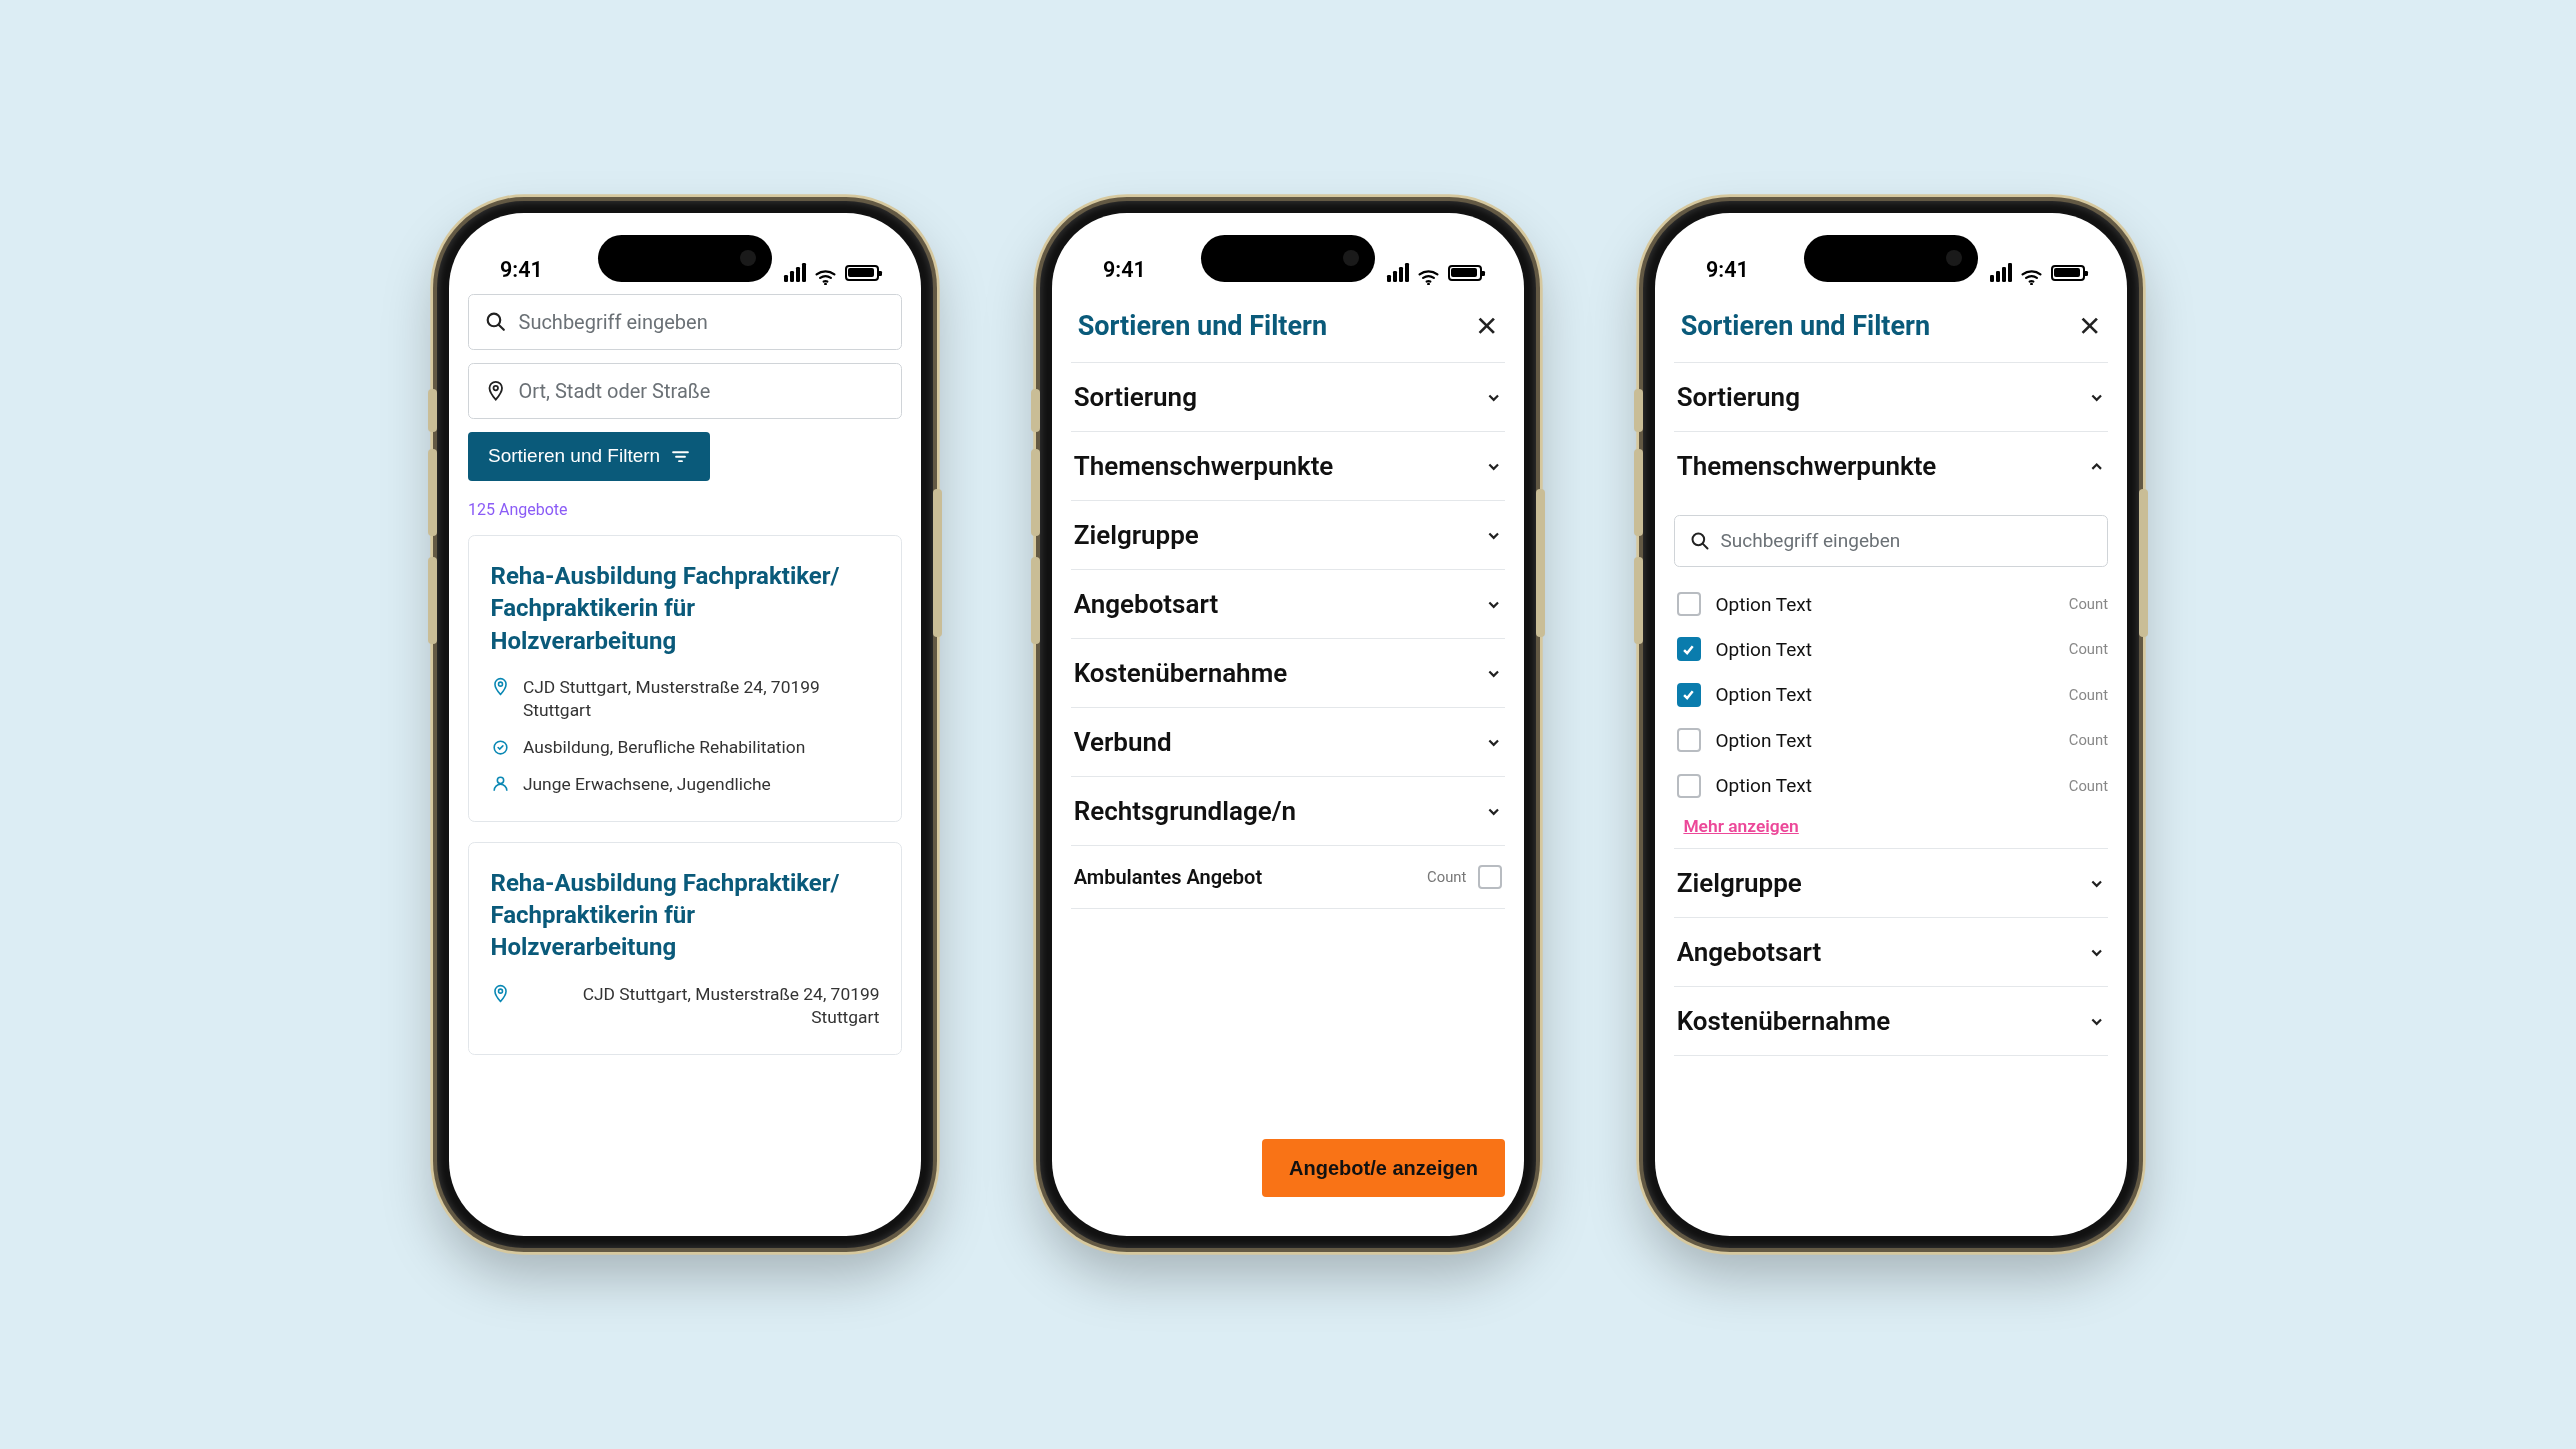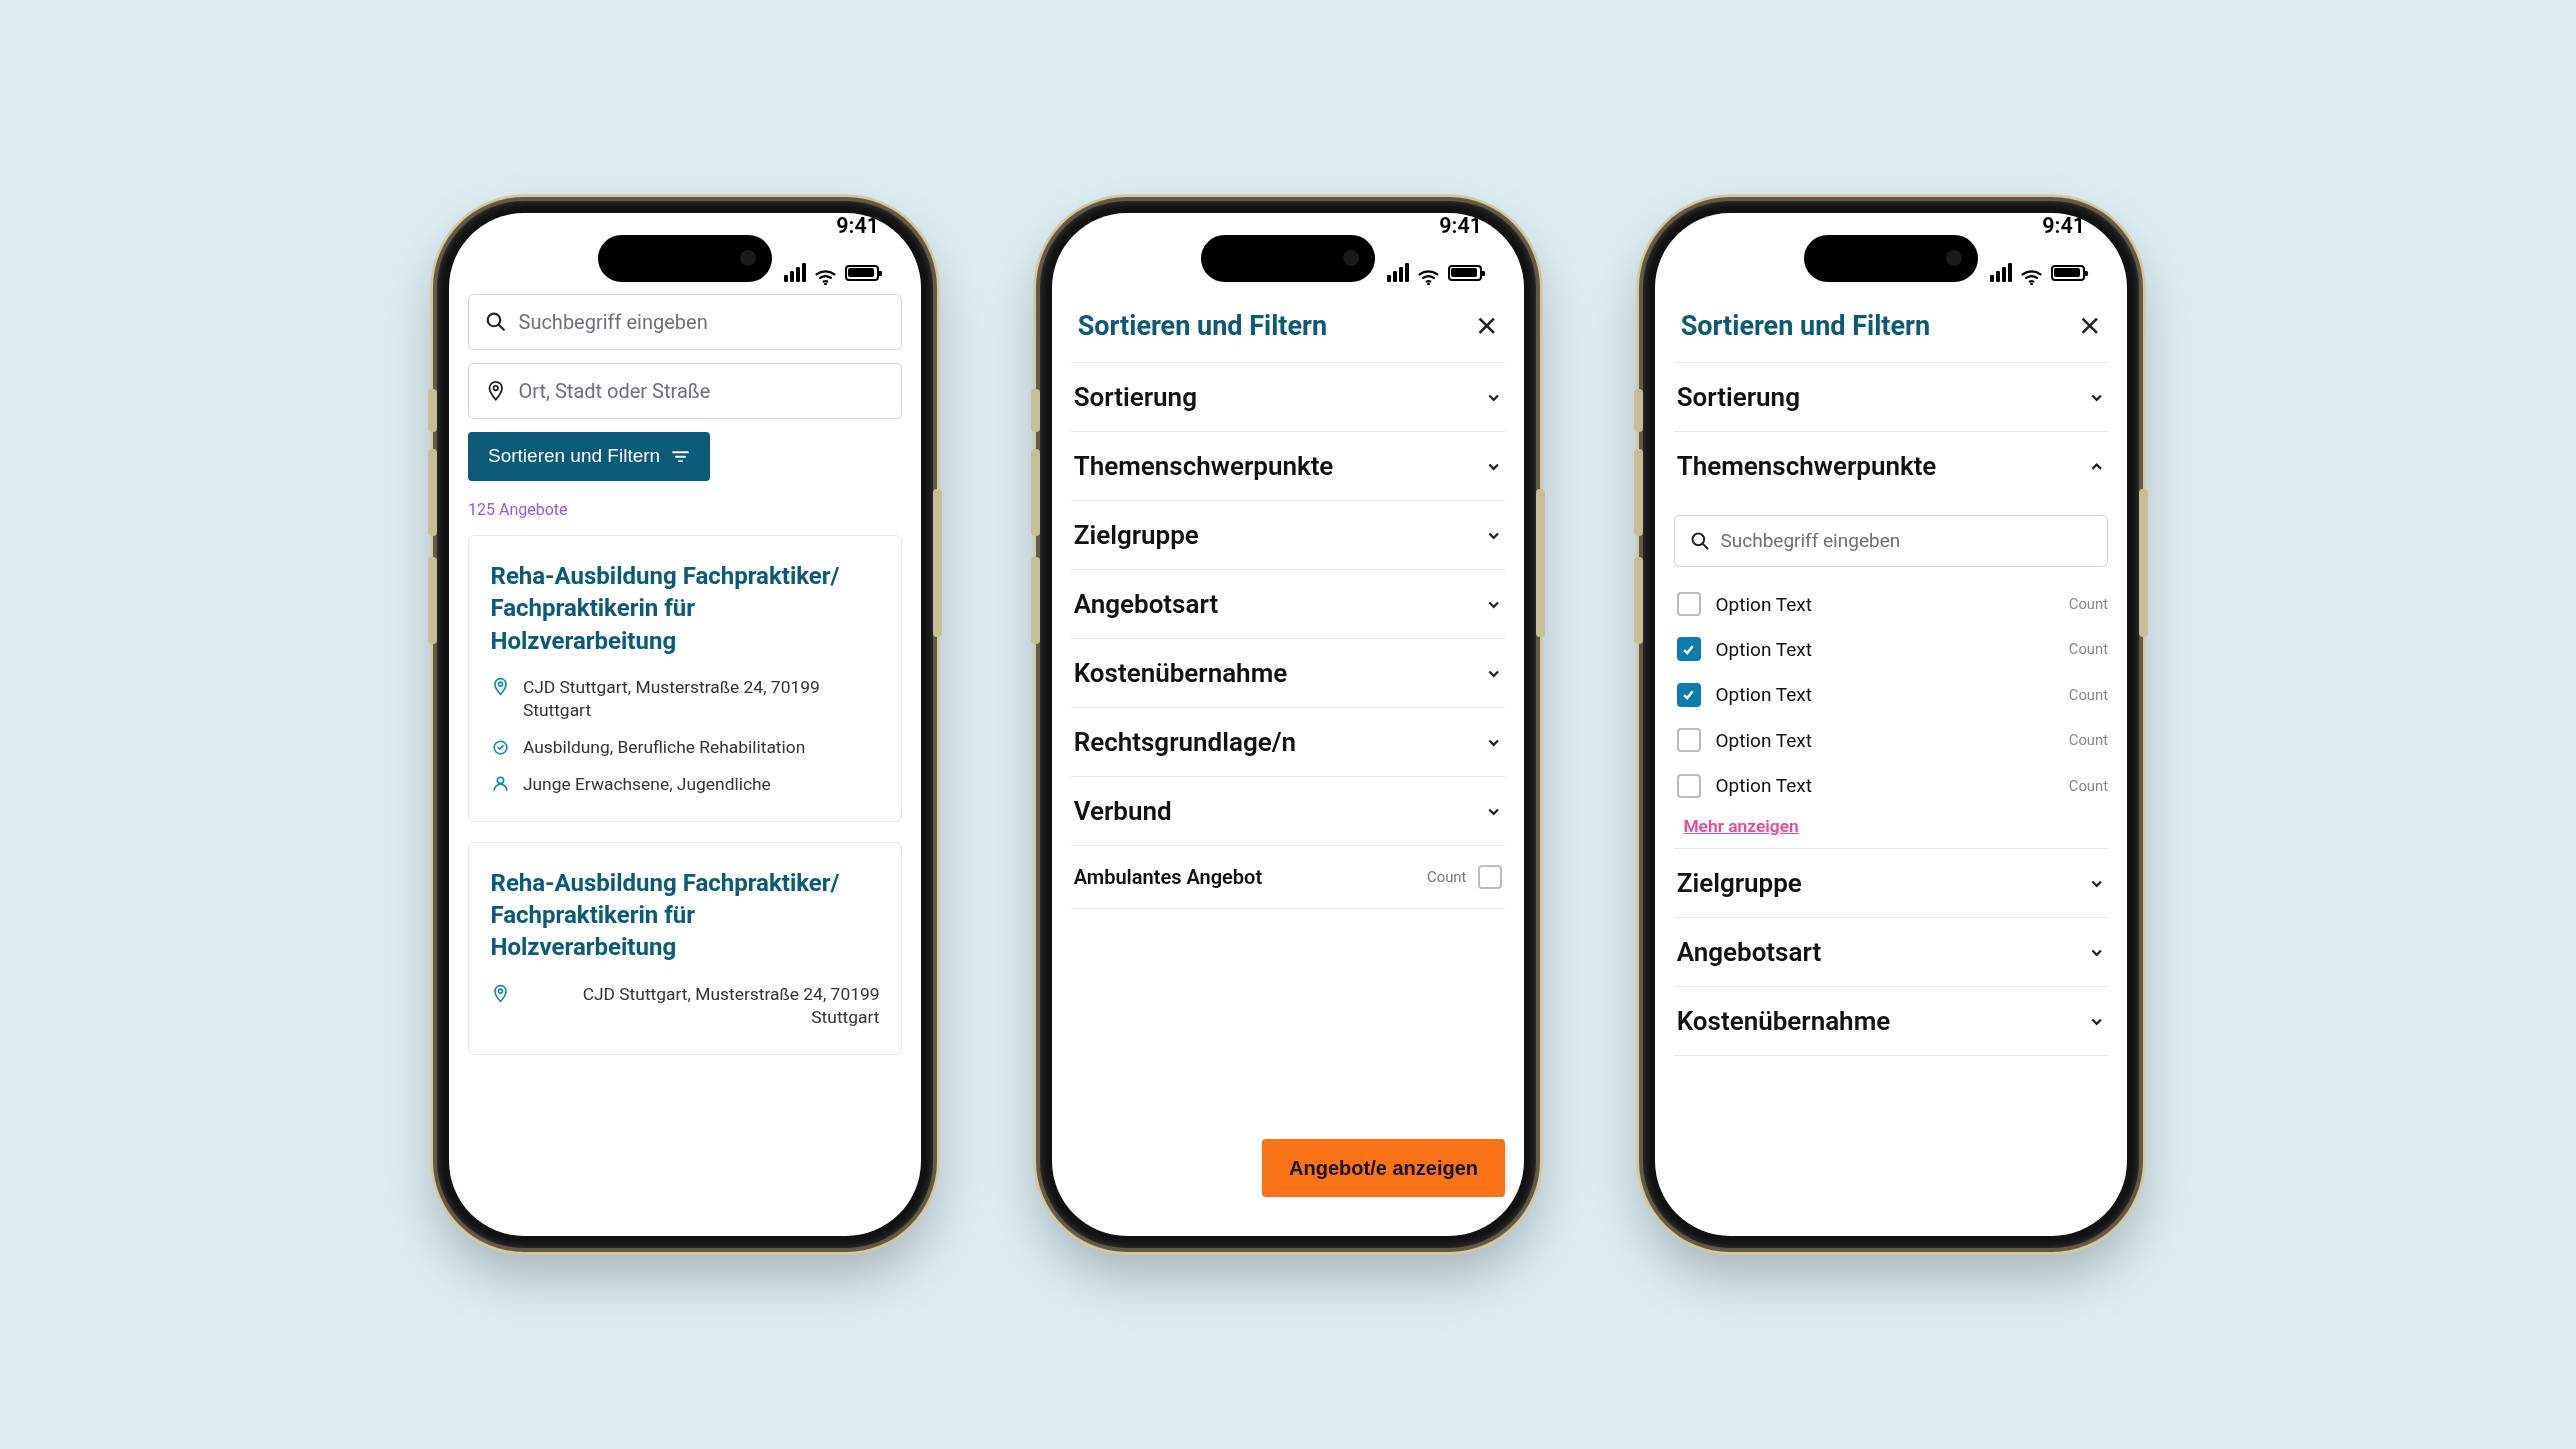--- a/index.html
+++ b/index.html
@@ -65,21 +65,20 @@
   
   .status-bar {
     height: 81px;
     display: flex;
     align-items: flex-end;
     justify-content: space-between;
     padding: 0 42px 12px 51px;
     font-size: 21.5px;
     font-weight: 600;
     color: #000;
-    flex-direction: column;
   }
   .status-right { display:flex; align-items:center; gap:8px; }
   .signal-bars{display:flex;align-items:flex-end;gap:2px;}
   .signal-bars span{width:4px;background:#000;border-radius:1.3px;}
   .signal-bars span:nth-child(1){height:6.7px;}
   .signal-bars span:nth-child(2){height:10.7px;}
   .signal-bars span:nth-child(3){height:14.8px;}
   .signal-bars span:nth-child(4){height:19px;}
   .wifi-icon{width:23px;height:16px;position:relative;}
   .wifi-icon svg{width:23px;height:16px;}
@@ -339,27 +338,27 @@
                 <use href="#i-chev-down"></use>
               </svg></span>
           </div>
           <div class="accordion-row">
             <span>Kostenübernahme</span>
             <span class="chev"><svg viewBox="0 0 26 26" width="17.4" height="17.4">
                 <use href="#i-chev-down"></use>
               </svg></span>
           </div>
           <div class="accordion-row">
+            <span>Verbund</span>
+            <span class="chev"><svg viewBox="0 0 26 26" width="17.4" height="17.4">
+                <use href="#i-chev-down"></use>
+              </svg></span>
+          </div>
+          <div class="accordion-row">
             <span>Rechtsgrundlage/n</span>
-            <span class="chev"><svg viewBox="0 0 26 26" width="17.4" height="17.4">
-                <use href="#i-chev-down"></use>
-              </svg></span>
-          </div>
-          <div class="accordion-row">
-            <span>Verbund</span>
             <span class="chev"><svg viewBox="0 0 26 26" width="17.4" height="17.4">
                 <use href="#i-chev-down"></use>
               </svg></span>
           </div>
         </div>
       <div class="switch-row">
         <span>Ambulantes Angebot</span>
         <span class="switch-right">
           <span>Count</span>
           <span class="switch-box"></span>

